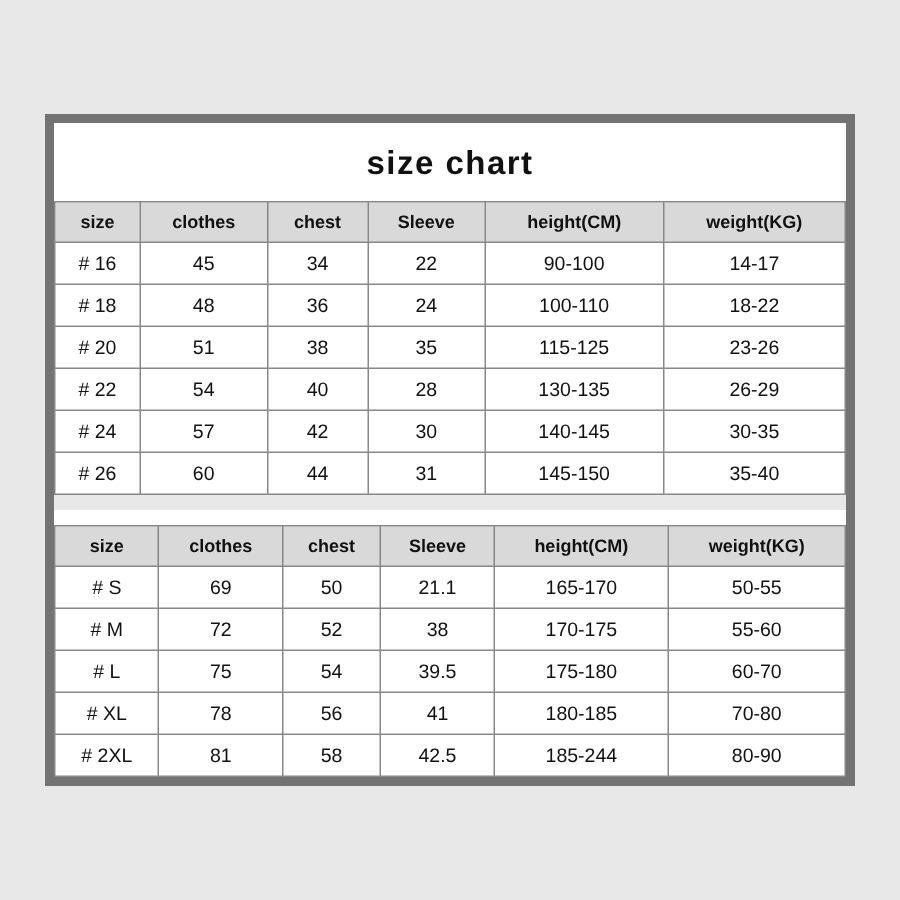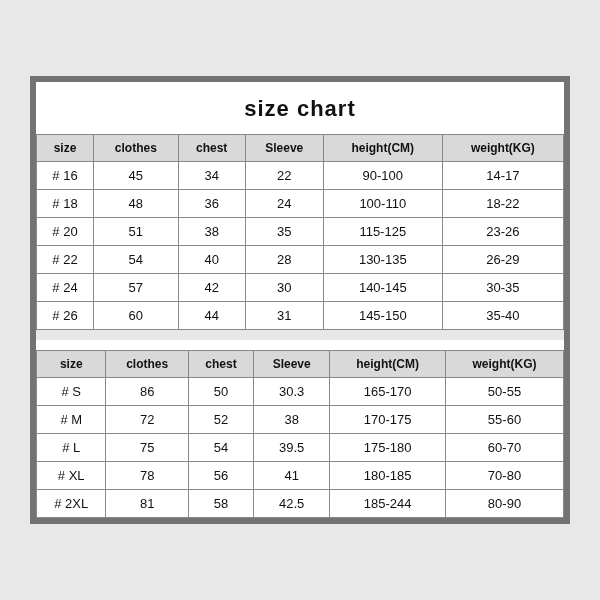--- a/index.html
+++ b/index.html
@@ -140,23 +140,23 @@
           <th>clothes</th>
           <th>chest</th>
           <th>Sleeve</th>
           <th>height(CM)</th>
           <th>weight(KG)</th>
         </tr>
     </thead>
     <tbody>
         <tr>
           <td># S</td>
-          <td>86</td>
+          <td>69</td>
           <td>50</td>
-          <td>30.3</td>
+          <td>21.1</td>
           <td>165-170</td>
           <td>50-55</td>
         </tr>
         <tr>
           <td># M</td>
           <td>72</td>
           <td>52</td>
           <td>38</td>
           <td>170-175</td>
           <td>55-60</td>

